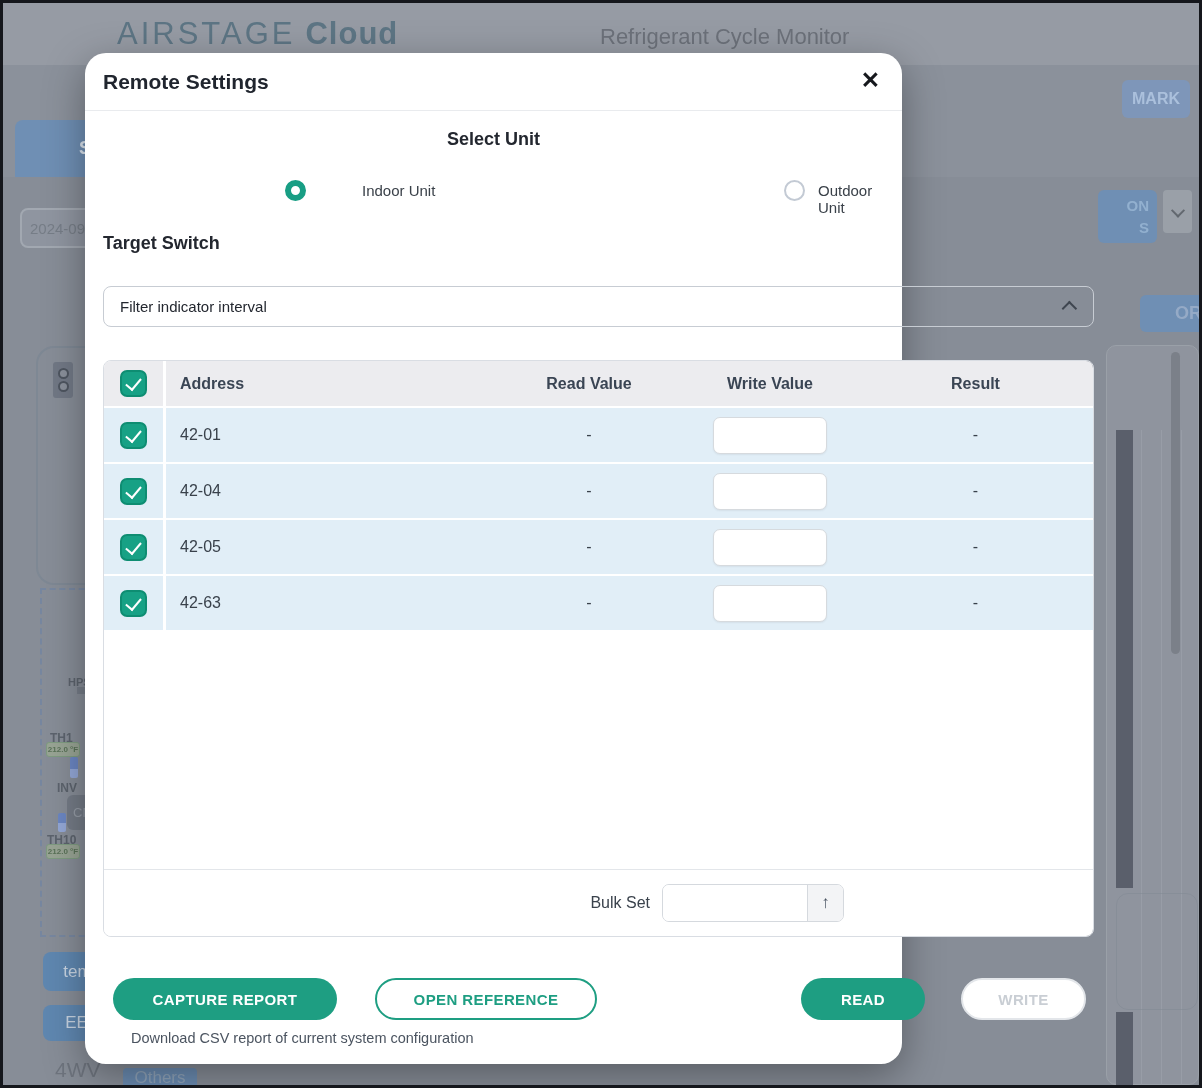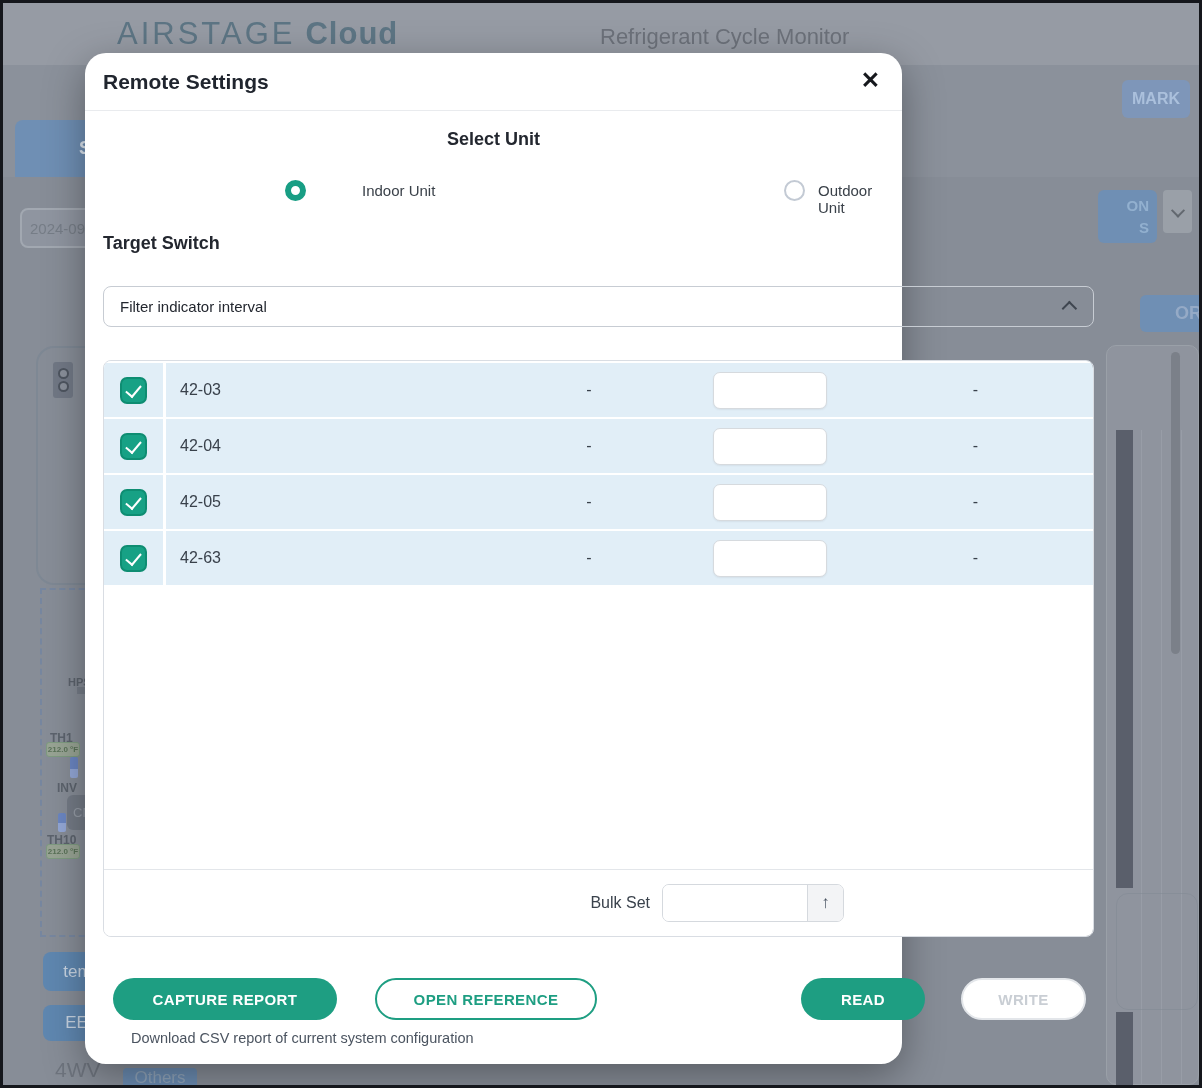--- a/index.html
+++ b/index.html
@@ -178,26 +178,35 @@
     <div class="radio-lbl" style="left:733px;top:129px;">Outdoor Unit</div>
 
     <div class="m-target">Target Switch</div>
 
     <div class="dropdown">
       <span>Filter indicator interval</span>
       <span class="chev-up"></span>
     </div>
 
     <div class="tableBox">
-
-      <div class="trow">
-        <div class="cbcell">
-            <div class="cb"></div>
-          </div>
-        <div class="cell-addr">42-03</div>
+      <div class="thead">
+        <div class="cbcell">
+            <div class="cb"></div>
+          </div>
+        <div class="cell-addr">Address</div>
+        <div class="cell-c">Read Value</div>
+        <div class="cell-c">Write Value</div>
+        <div class="cell-c">Result</div>
+      </div>
+
+      <div class="trow">
+        <div class="cbcell">
+            <div class="cb"></div>
+          </div>
+        <div class="cell-addr">42-01</div>
         <div class="cell-c">-</div>
         <div>
             <input class="winput" style="">
           </div>
         <div class="cell-c">-</div>
       </div>
       <div class="trow">
         <div class="cbcell">
             <div class="cb"></div>
           </div>

